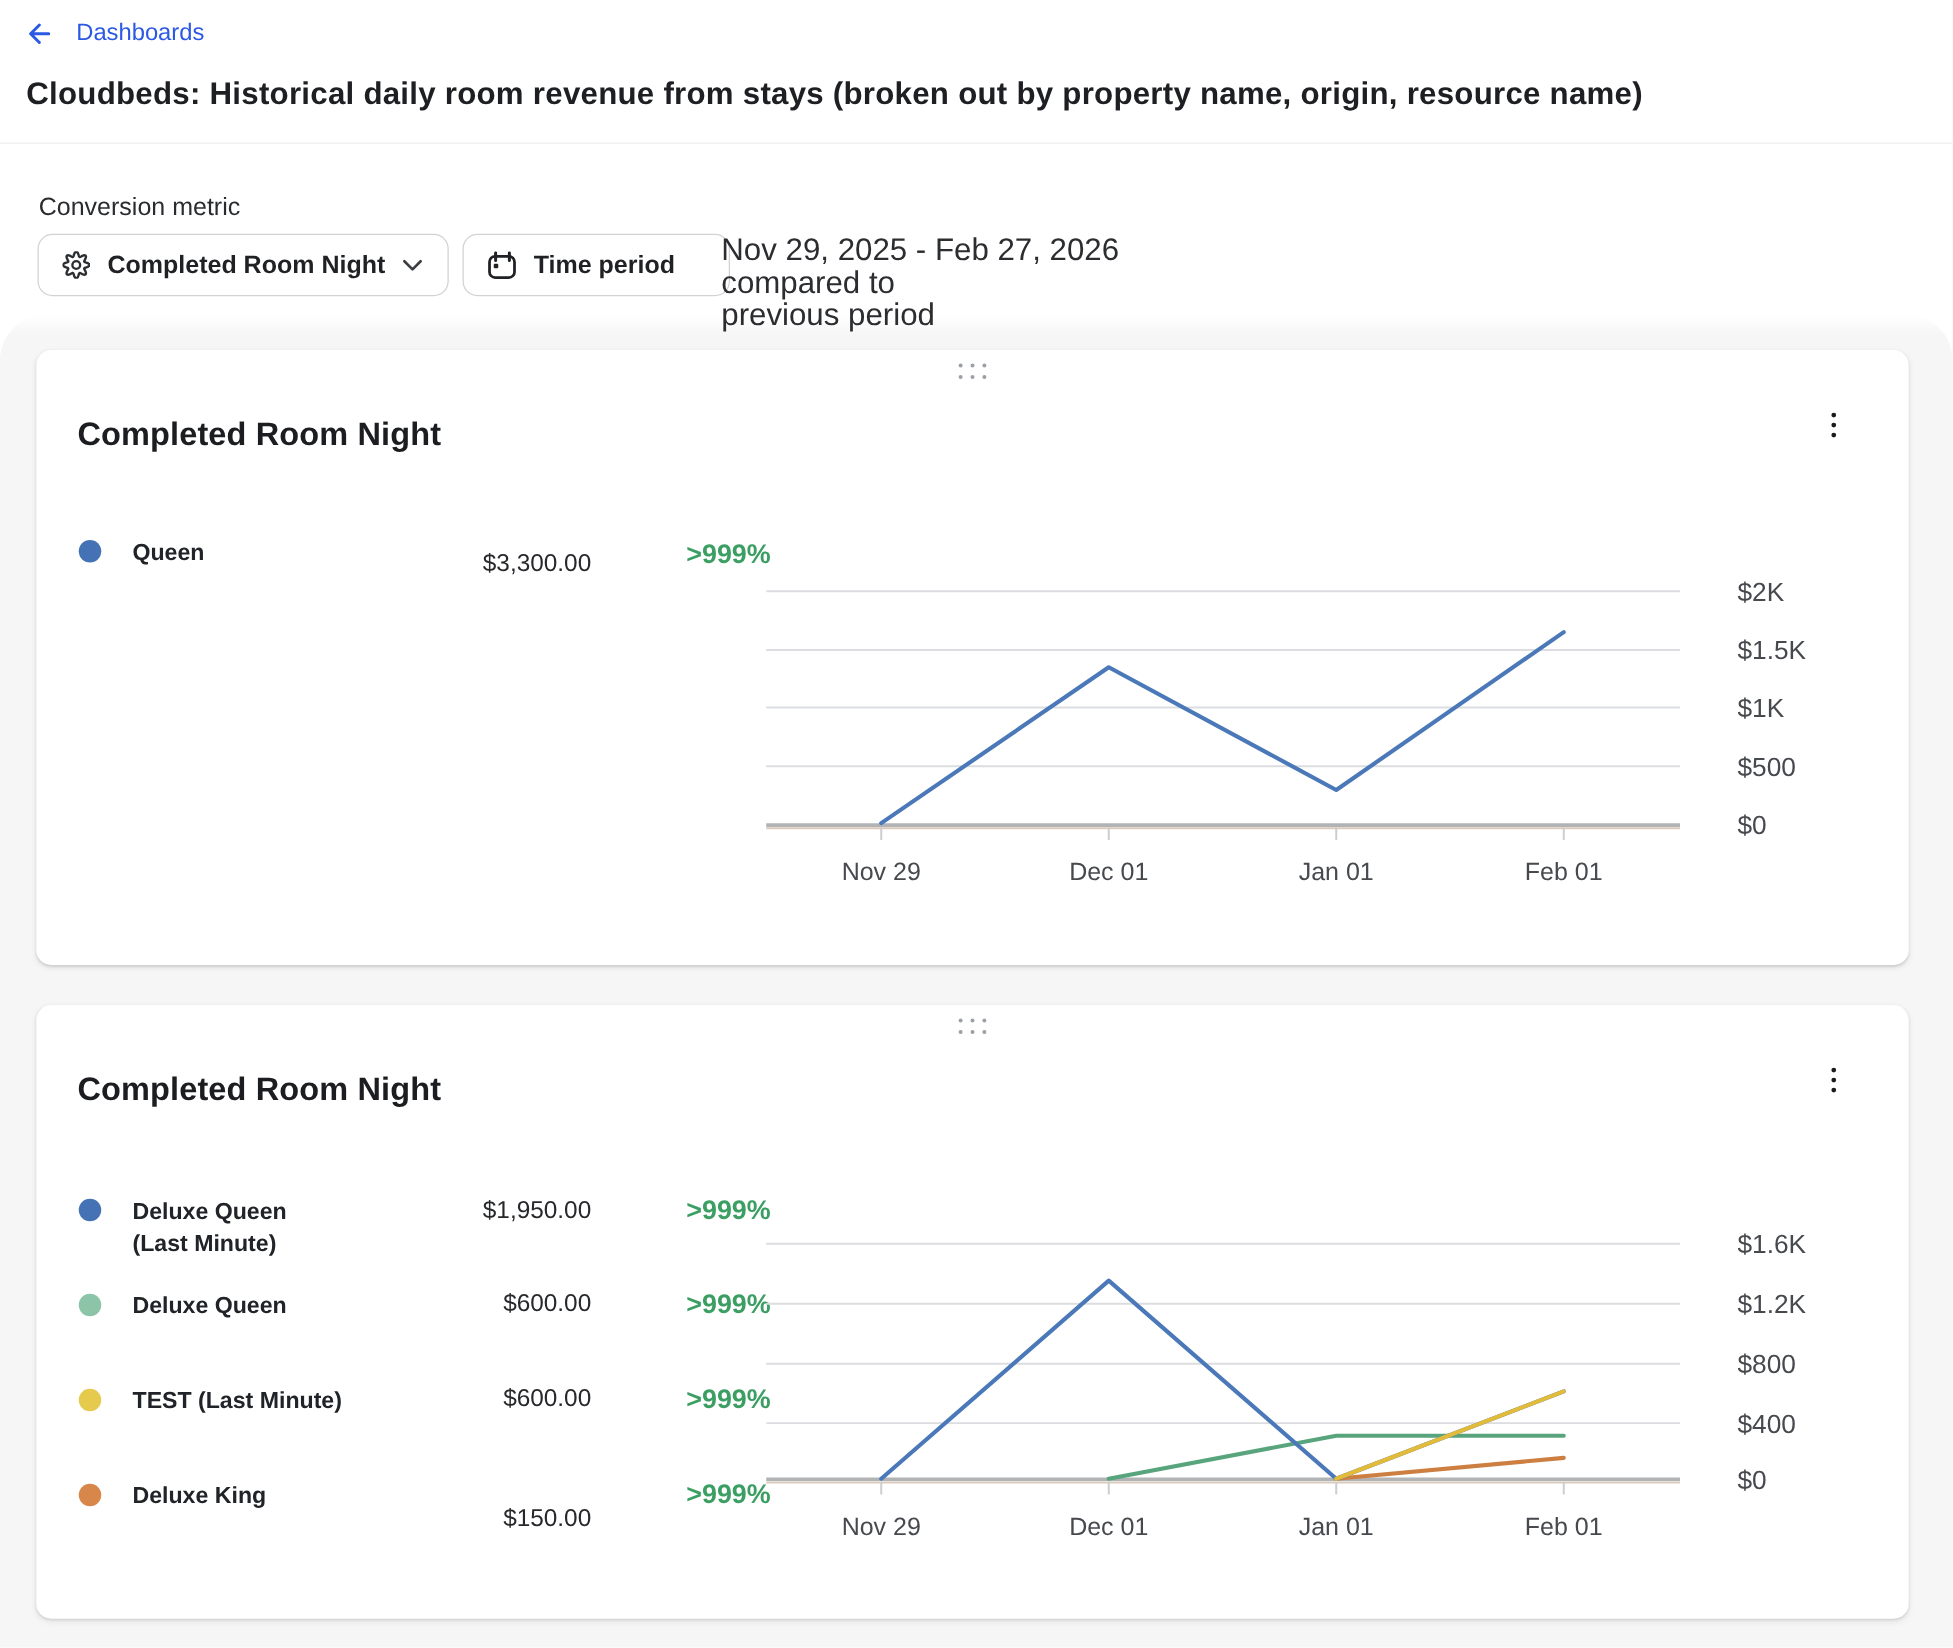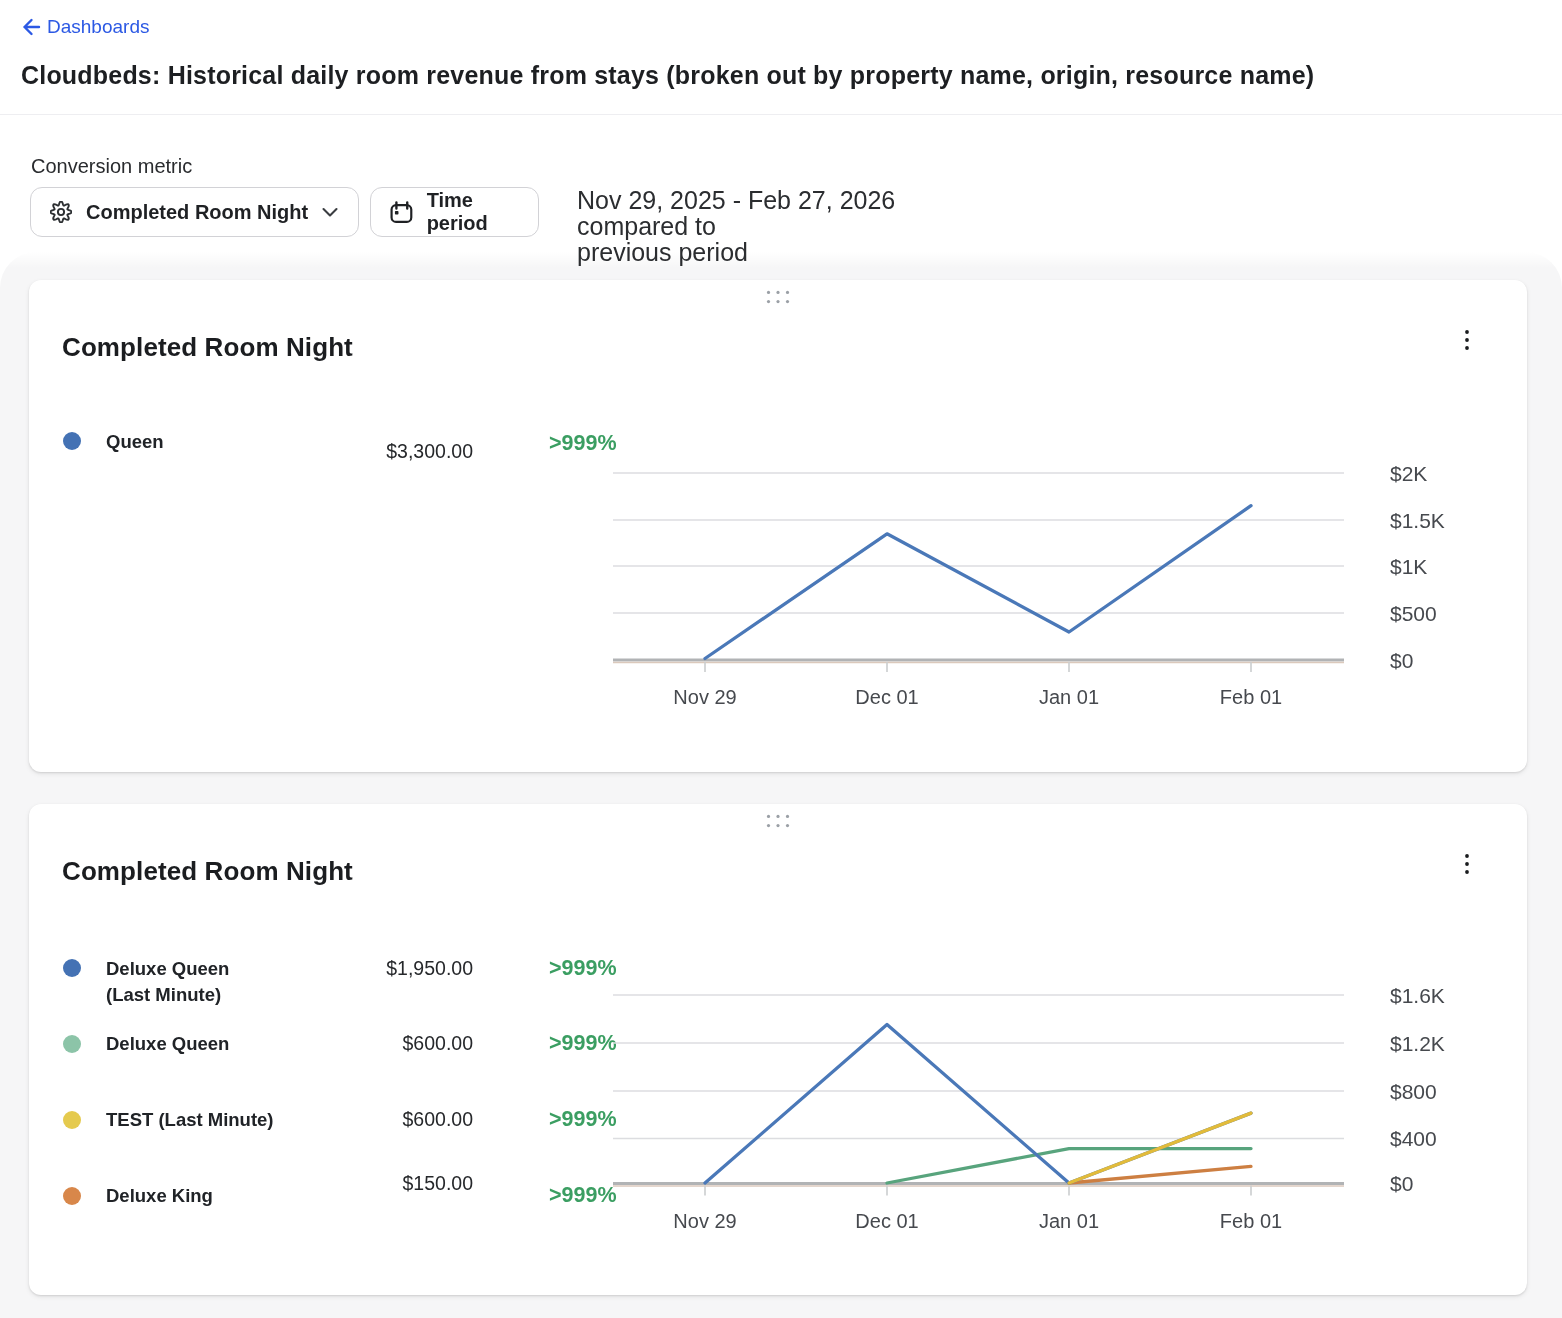--- a/index.html
+++ b/index.html
@@ -1,26 +1,26 @@
 <!DOCTYPE html>
 <html><head>
 <meta charset="utf-8">
 <style>
 * { margin:0; padding:0; box-sizing:border-box; }
 html,body { width:1562px; height:1318px; background:#fff; font-family:"Liberation Sans", sans-serif; overflow:hidden; }
 body { position:relative; }
 .abs { position:absolute; }
-.back { left:22px; top:16px; display:flex; align-items:center; gap:6px; color:#2c59e4; }
+.back { left:22px; top:16px; display:flex; align-items:center; gap:20px; color:#2c59e4; }
 .back span { font-size:19px; }
 .h1 { left:21px; top:61px; font-size:25px; font-weight:bold; letter-spacing:0.2px; color:#1d1f22; }
 .divider { left:0; top:114px; width:1562px; height:1px; background:#eeeef1; }
 .convlabel { left:31px; top:155px; font-size:20px; color:#292b2e; }
 .btn { top:187px; height:50px; background:#fff; border:1px solid #d2d2d6; border-radius:12px; display:flex; align-items:center; color:#1f2124; }
 .btn1 { left:30px; width:329px; }
-.btn2 { left:370px; width:169px; }
+.btn2 { left:370px; width:214px; }
 .btntext { font-size:20px; font-weight:bold; }
 .dates { left:577px; top:187px; width:390px; font-size:25px; line-height:26px; color:#2b2d30; }
 .panel { left:0; top:252px; width:1562px; height:1066px; background:#f6f6f7; border-radius:36px 36px 0 0; }
 .panel-fade { left:0; top:252px; width:1562px; height:16px; background:linear-gradient(#ffffff, rgba(255,255,255,0)); }
 .card { left:29px; width:1498px; background:#fff; border-radius:12px; box-shadow:0 2px 5px rgba(0,0,0,0.08), 0 1px 2px rgba(0,0,0,0.10); }
 .card1 { top:280px; height:492px; }
 .card2 { top:804px; height:491px; }
 .cardtitle { left:33px; font-size:26px; font-weight:bold; color:#1b1d20; letter-spacing:0.1px; }
 .dot { width:18px; height:18px; border-radius:50%; }
 .lname { left:77px; font-size:18.5px; font-weight:bold; color:#202327; line-height:26px; }
@@ -146,21 +146,21 @@
   <div class="abs lval" style="left:244px; top:228px">$600.00</div>
   <div class="abs lpct" style="top:227px">&gt;999%</div>
 
   <div class="abs dot" style="left:34px; top:307px; background:#e5ca4e"></div>
   <div class="abs lname" style="top:303px">TEST (Last Minute)</div>
   <div class="abs lval" style="left:244px; top:304px">$600.00</div>
   <div class="abs lpct" style="top:303px">&gt;999%</div>
 
   <div class="abs dot" style="left:34px; top:383px; background:#d8874a"></div>
   <div class="abs lname" style="top:379px">Deluxe King</div>
-  <div class="abs lval" style="left:244px; top:368px">$150.00</div>
+  <div class="abs lval" style="left:244px; top:400px">$150.00</div>
   <div class="abs lpct" style="top:379px">&gt;999%</div>
 
   <svg class="abs cover" width="1498" height="491" viewBox="0 0 1498 491">
     <g stroke="#dcdde0" stroke-width="1.5">
       <line x1="584" y1="191" x2="1315" y2="191"></line>
       <line x1="584" y1="239" x2="1315" y2="239"></line>
       <line x1="584" y1="287" x2="1315" y2="287"></line>
       <line x1="584" y1="334.5" x2="1315" y2="334.5"></line>
     </g>
     <line x1="584" y1="379.5" x2="1315" y2="379.5" stroke="#b1b3b5" stroke-width="3"></line>

